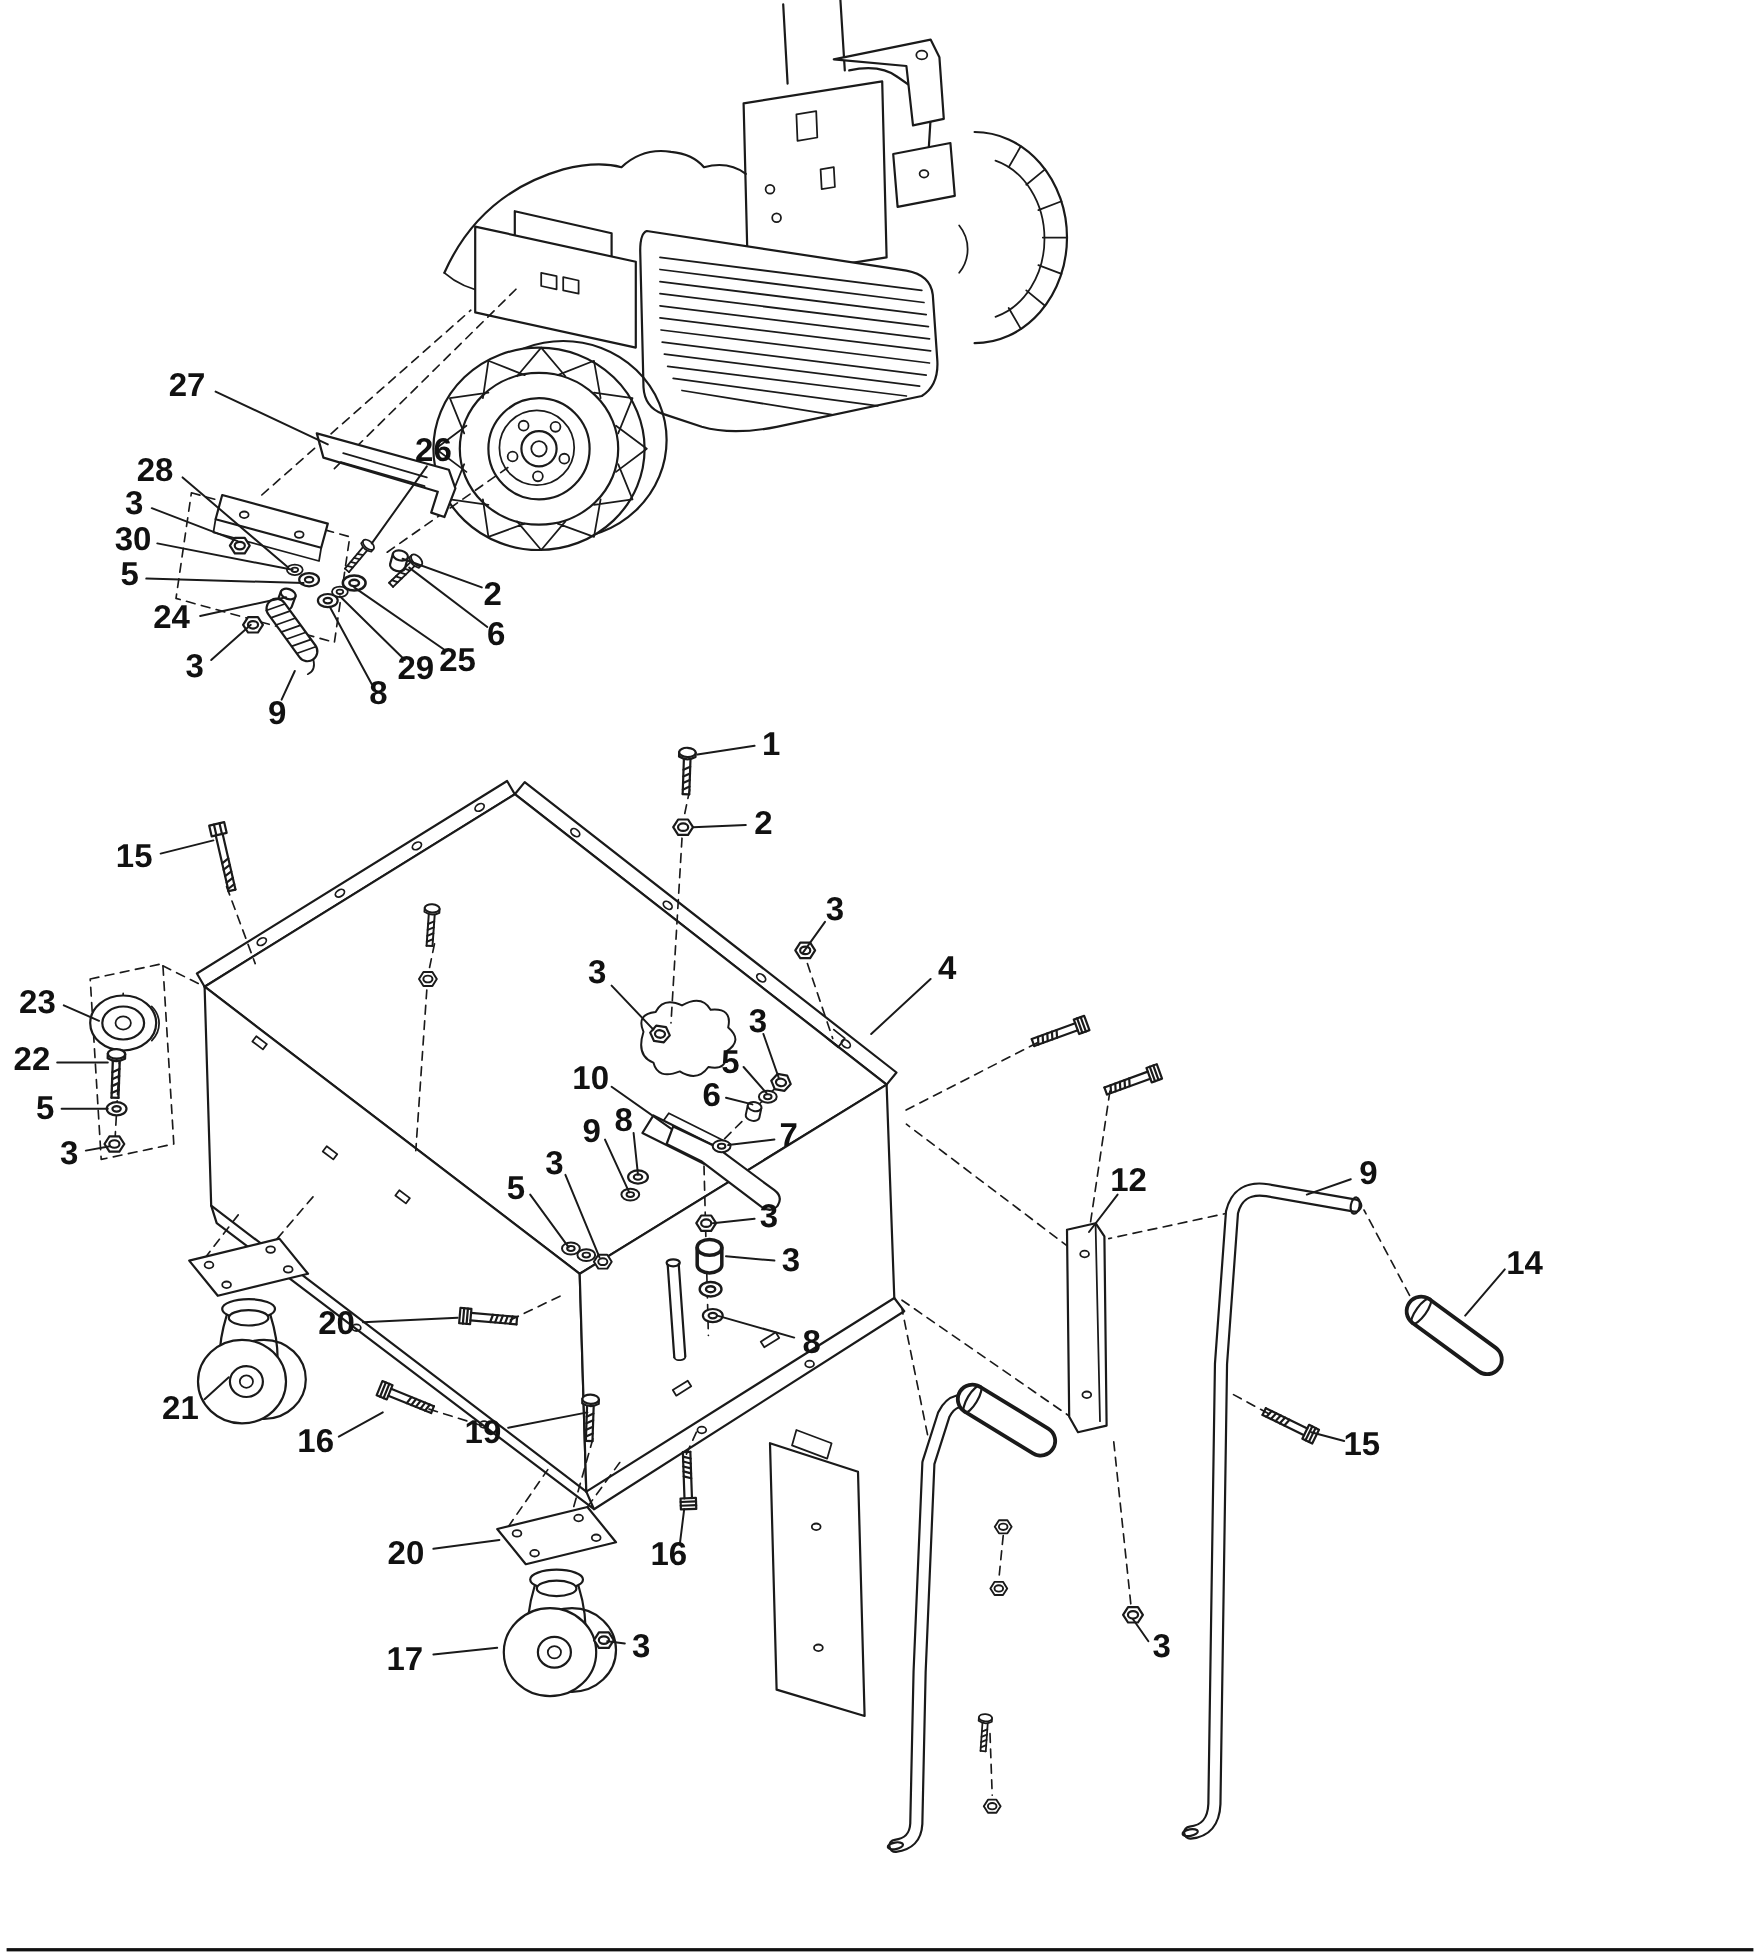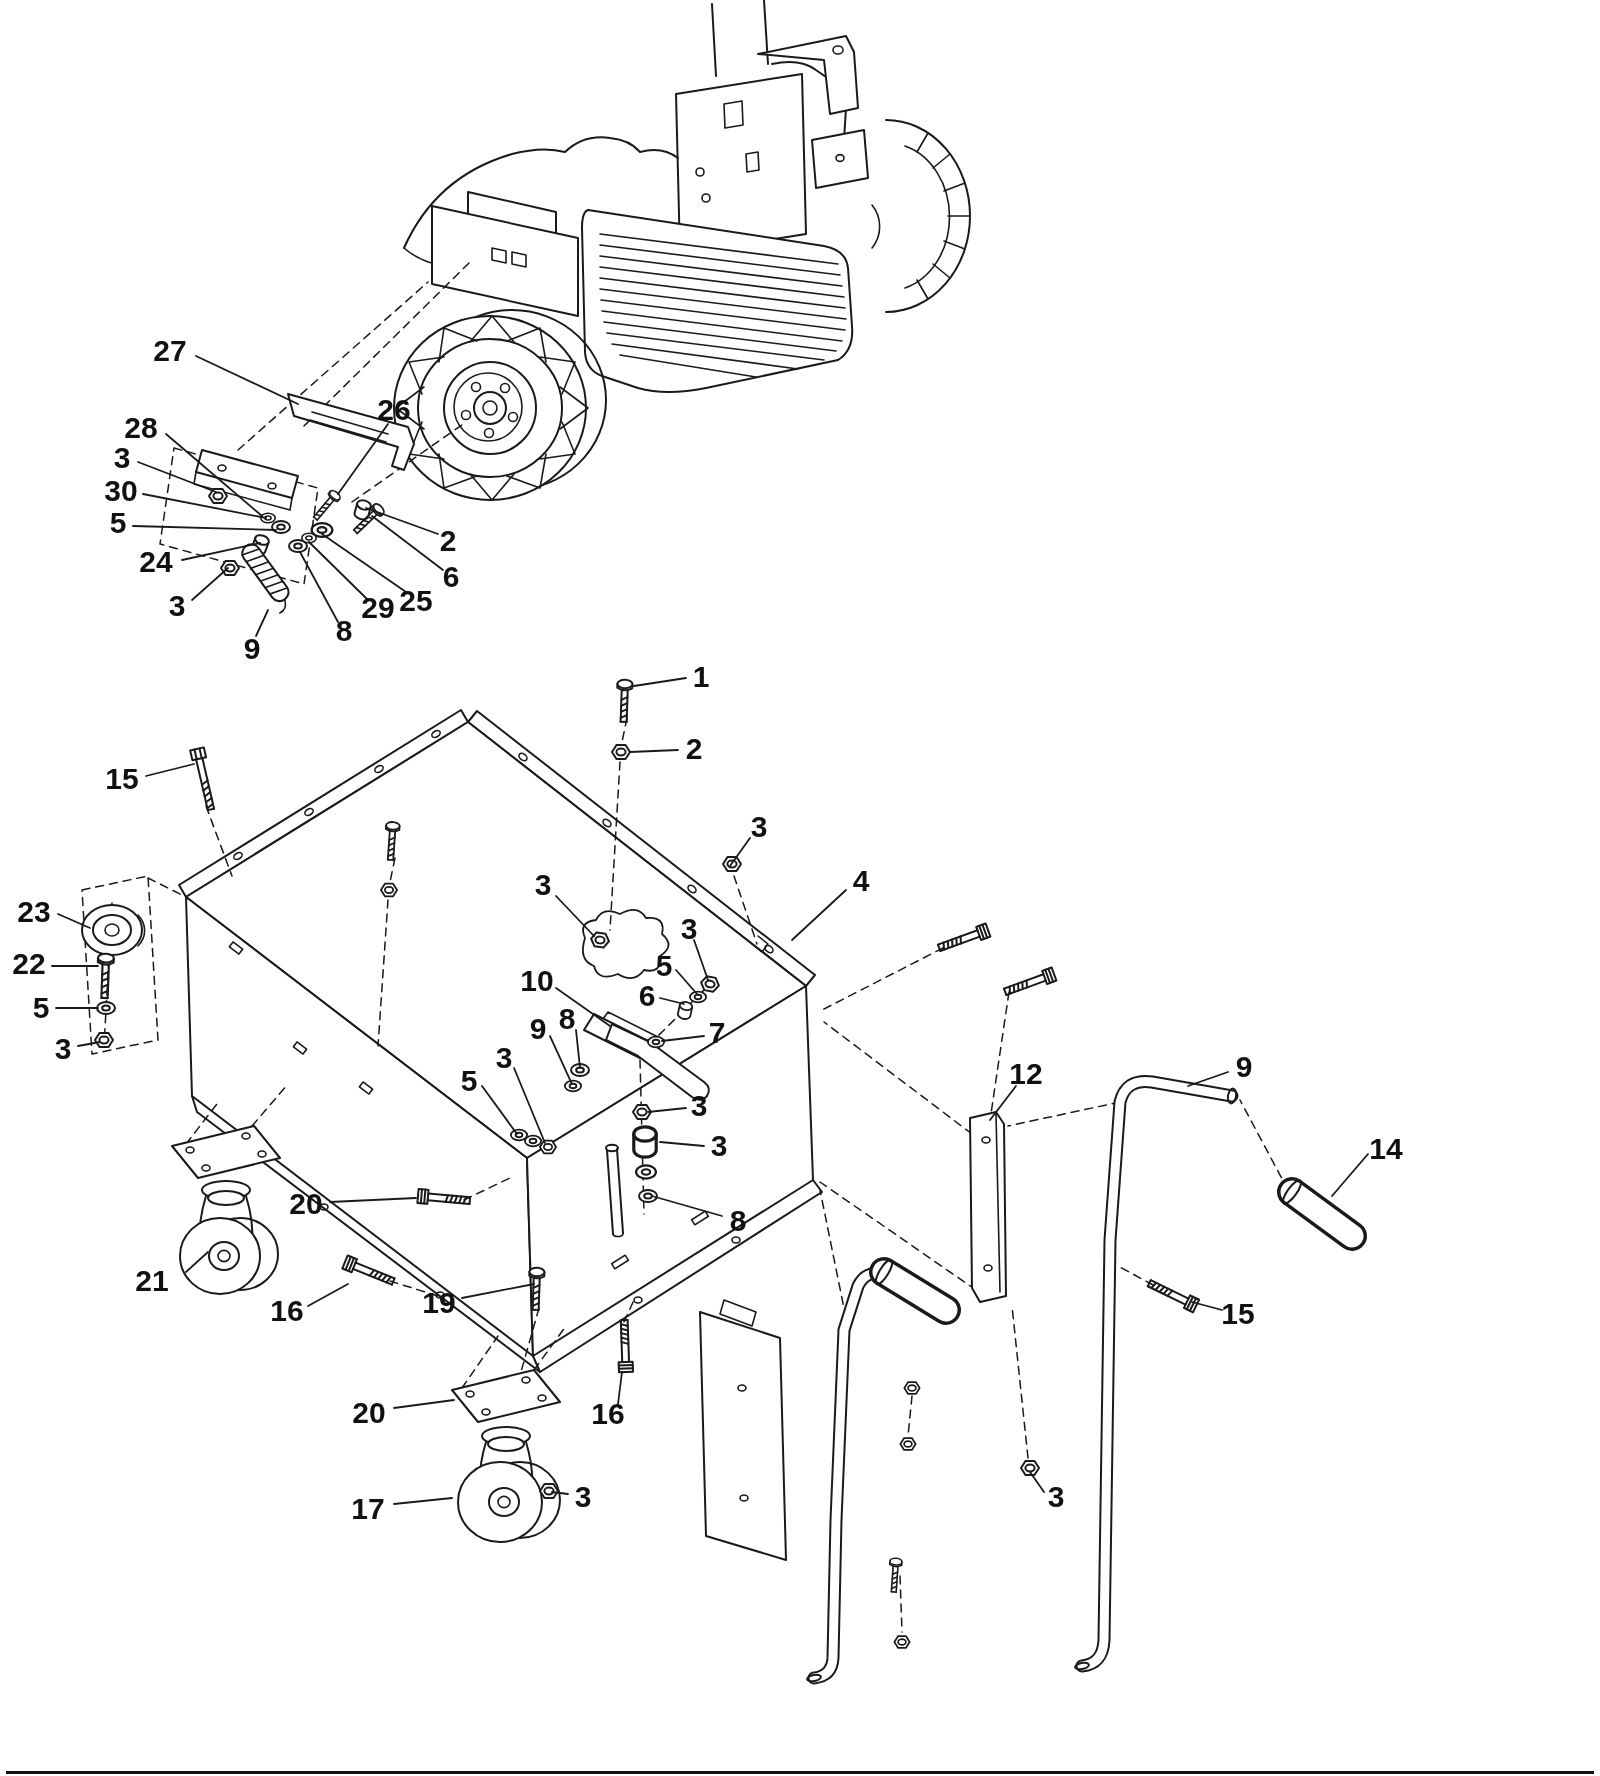--- a/index.html
+++ b/index.html
@@ -430,21 +430,21 @@
   <span class="callout" style="left:717px;top:1033px">7</span>
   <span class="callout" style="left:504px;top:1058px">3</span>
   <span class="callout" style="left:469px;top:1081px">5</span>
   <span class="callout" style="left:699px;top:1106px">3</span>
   <span class="callout" style="left:719px;top:1146px">3</span>
   <span class="callout" style="left:1026px;top:1074px">12</span>
   <span class="callout" style="left:1244px;top:1067px">9</span>
   <span class="callout" style="left:1386px;top:1149px">14</span>
   <span class="callout" style="left:306px;top:1204px">20</span>
   <span class="callout" style="left:738px;top:1221px">8</span>
-  <span class="callout" style="left:152px;top:1281px">21</span>
+  <span class="callout" style="left:164px;top:1281px">21</span>
   <span class="callout" style="left:287px;top:1311px">16</span>
   <span class="callout" style="left:439px;top:1303px">19</span>
   <span class="callout" style="left:1238px;top:1314px">15</span>
   <span class="callout" style="left:369px;top:1413px">20</span>
   <span class="callout" style="left:608px;top:1414px">16</span>
   <span class="callout" style="left:368px;top:1509px">17</span>
   <span class="callout" style="left:583px;top:1497px">3</span>
   <span class="callout" style="left:1056px;top:1497px">3</span>
 </div>
 

